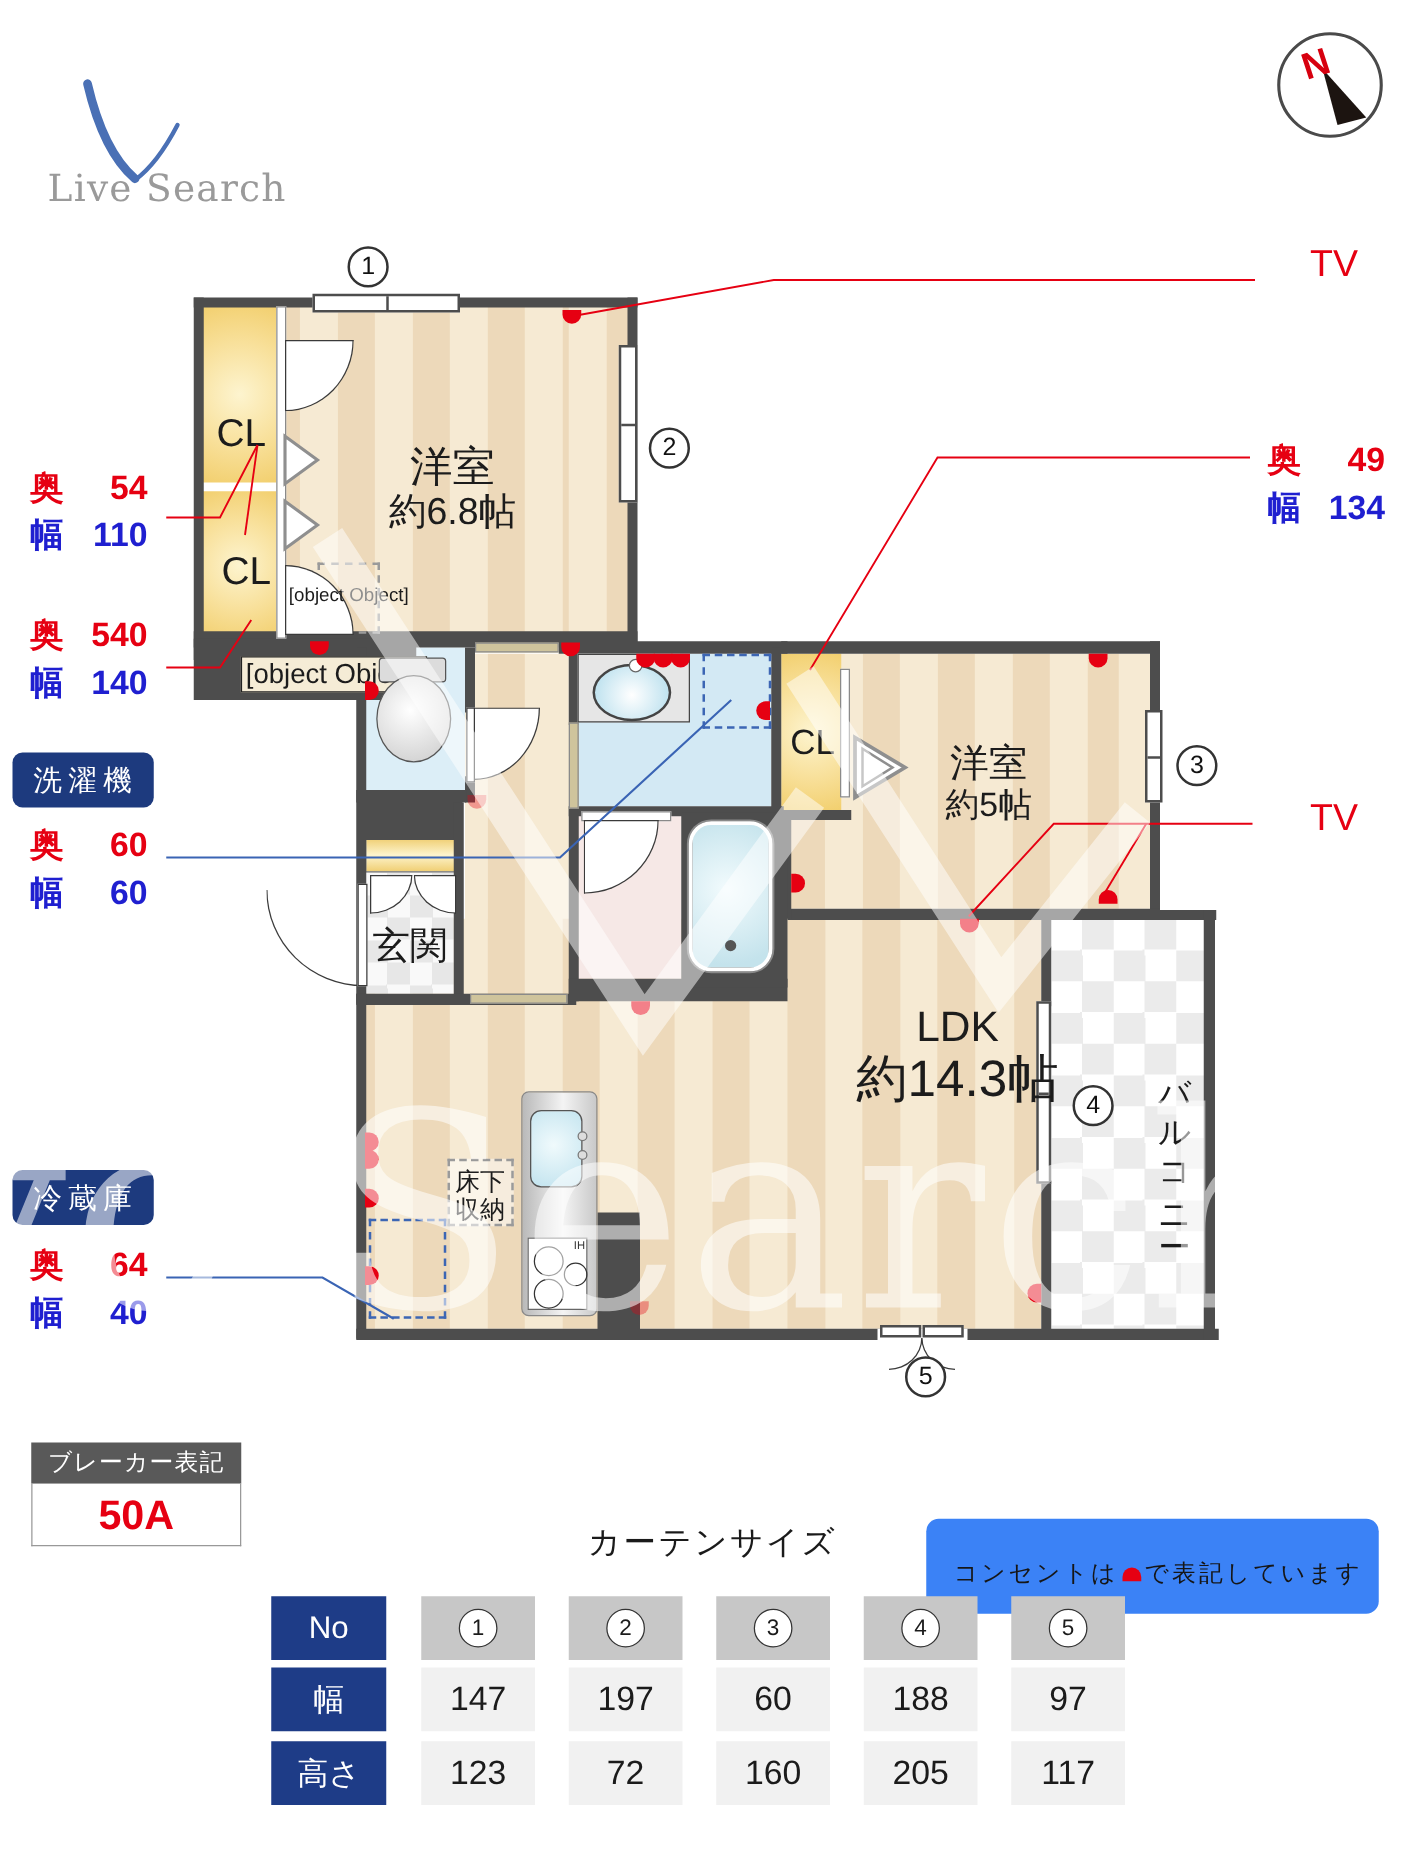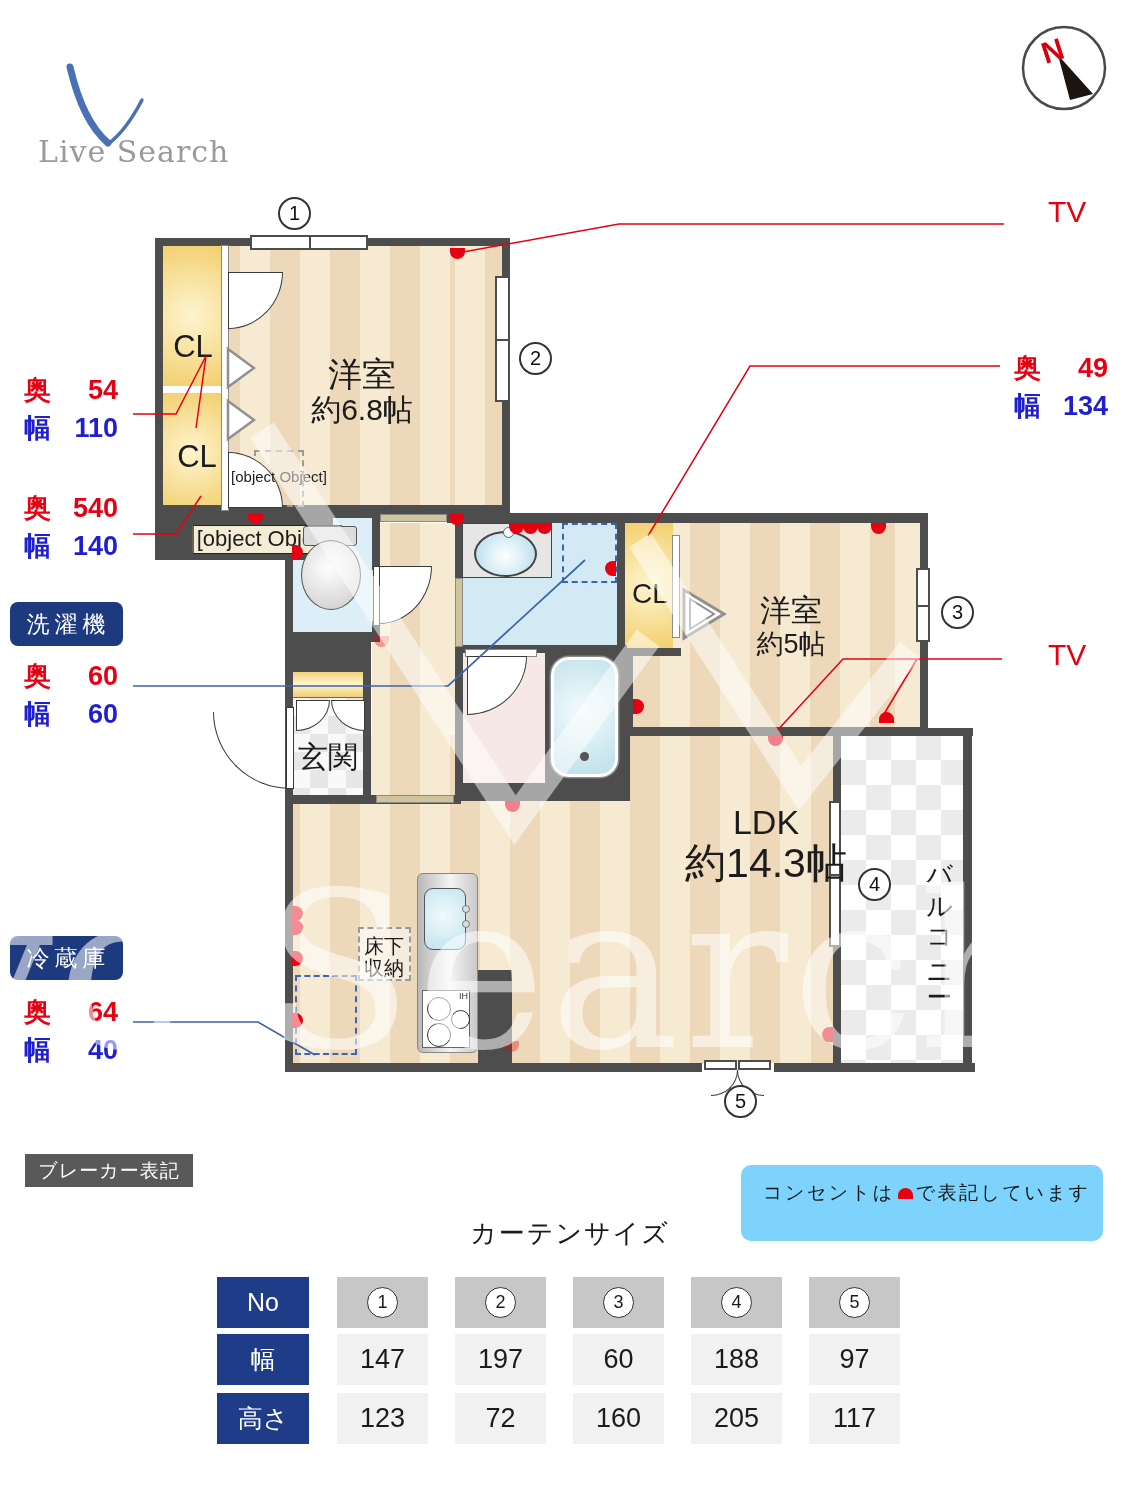--- a/index.html
+++ b/index.html
@@ -52,22 +52,22 @@
   .appl{position:absolute;width:113px;height:44px;background:#1d3a7e;color:#fff;font-size:23px;letter-spacing:5px;
         display:flex;align-items:center;justify-content:center;border-radius:8px;z-index:16;padding-left:4px;box-sizing:border-box;}
   .svg-overlay{position:absolute;left:0;top:0;z-index:14;pointer-events:none;}
   .watermark{position:absolute;z-index:20;pointer-events:none;}
   .wm-text{position:absolute;left:-70px;top:845px;font-family:"DejaVu Serif","Liberation Serif",serif;
            font-size:218px;color:rgba(255,255,255,.55);letter-spacing:4px;z-index:20;pointer-events:none;white-space:nowrap;}
   
   .breaker{position:absolute;left:25px;top:1154px;width:168px;text-align:center;z-index:5;}
   .breaker .hd{background:#595959;color:#fff;font-size:19px;height:33px;line-height:33px;letter-spacing:1px;}
   .breaker .bd{background:#fff;border:1px solid #999;border-top:none;height:49px;line-height:49px;color:#e60012;font-size:33px;font-weight:600;}
-  .note{position:absolute;left:741px;top:1165px;width:362px;height:76px;background:#7dd3fc;border-radius:10px;z-index:5;
-        font-size:19px;color:#161616;letter-spacing:2.5px;padding:13px 0 0 22px;box-sizing:border-box;line-height:1.6;}
+  .note{position:absolute;left:741px;top:1215px;width:362px;height:76px;background:#3b82f6;border-radius:10px;z-index:5;
+        font-size:19px;color:#161616;letter-spacing:2.5px;padding:30px 0 0 22px;box-sizing:border-box;line-height:1.6;}
   .dome-ico{display:inline-block;width:15px;height:11px;background:#e60012;border-radius:9px 9px 0 0;margin:0 3px;}
   .ct-title{position:absolute;left:420px;top:1216px;width:300px;text-align:center;font-size:26px;letter-spacing:2px;z-index:5;}
   .trow{position:absolute;left:217px;display:flex;z-index:5;}
   .lcell{width:92px;height:51px;background:#1e3c87;color:#fff;display:flex;align-items:center;justify-content:center;font-size:25px;}
   .dcell{width:91px;height:51px;margin-left:27px;display:flex;align-items:center;justify-content:center;font-size:27px;color:#1b1b1b;}
   .dcell:nth-child(2){margin-left:28px;}
   .hcell{background:#c7c7c7;} .vcell{background:#f1f1f1;}
   .tc{width:31px;height:31px;border:1.8px solid #333;border-radius:50%;background:#fff;display:flex;align-items:center;justify-content:center;font-size:18px;box-sizing:border-box;}
   .footer{position:absolute;right:14px;top:1452px;font-family:"Liberation Mono","DejaVu Sans Mono",monospace;
           font-size:19px;letter-spacing:2px;color:#111;z-index:5;}
@@ -318,20 +318,21 @@
   </div>
 
   <svg class="watermark" width="1125" height="1500" viewBox="0 0 1125 1500" style="left:0;top:0;">
     <polyline points="262,430 515,820 648,638" stroke="rgba(255,255,255,.5)" stroke-width="28" fill="none"></polyline>
     <polyline points="640,540 800,788 910,650" stroke="rgba(255,255,255,.5)" stroke-width="26" fill="none"></polyline>
   </svg>
   <div class="wm-text">ve Search</div>
 
   <div class="breaker">
     <div class="hd">ブレーカー表記</div>
+    <div class="bd">50A</div>
   </div>
 
   <div class="note">
     <div><span>コンセントは</span><span class="dome-ico"></span><span>で表記しています</span></div>
   </div>
 
   <div class="ct-title">カーテンサイズ</div>
   <div class="trow" style="top:1277px;">
     <div class="lcell">No</div>
     <div class="dcell hcell">

